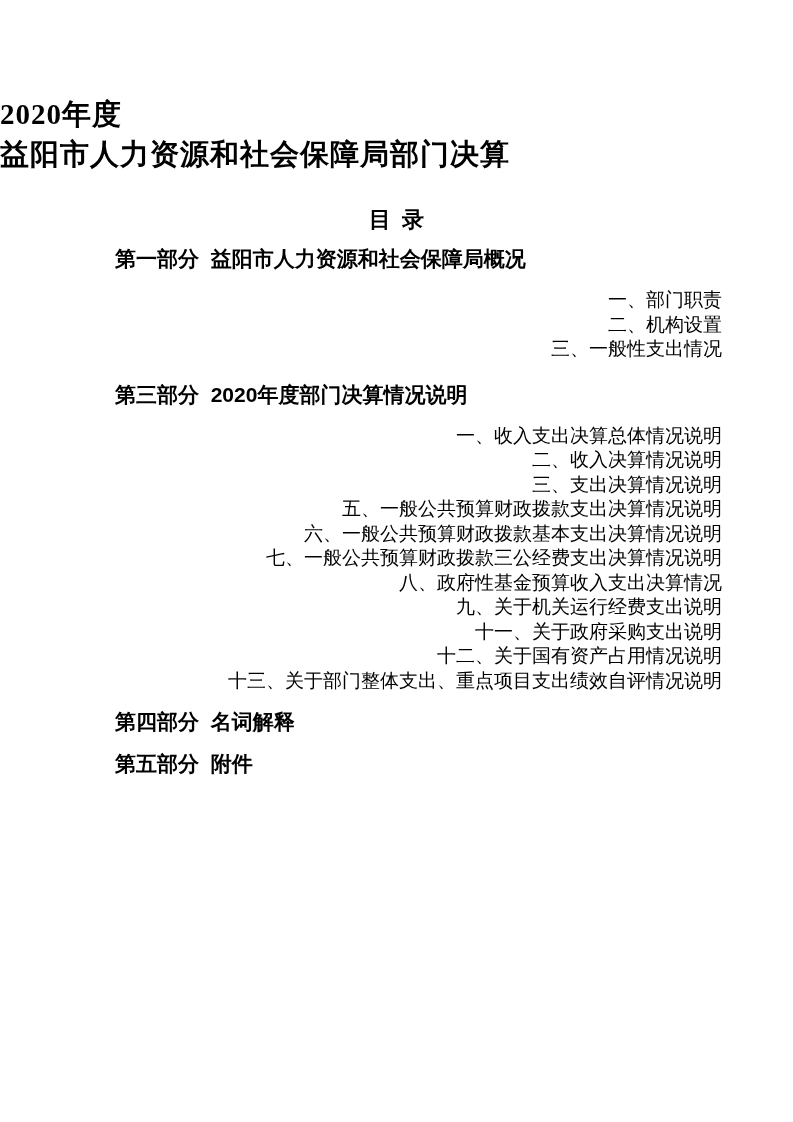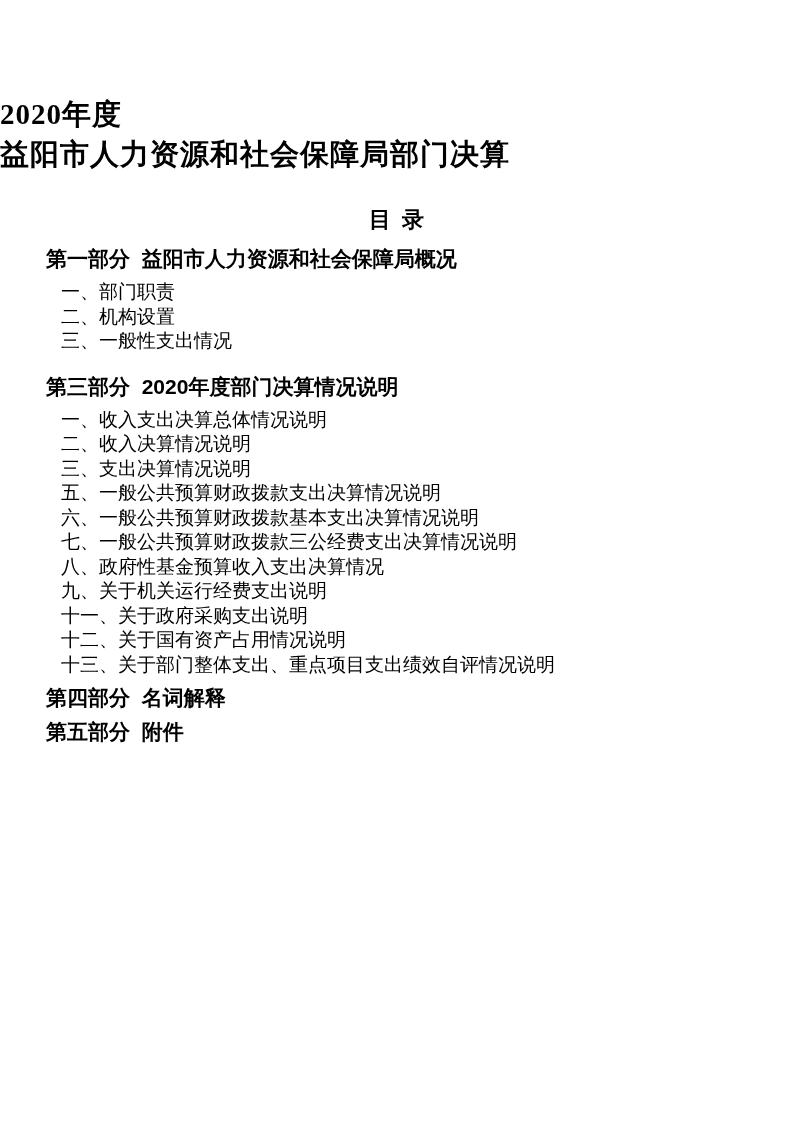--- a/index.html
+++ b/index.html
@@ -29,33 +29,33 @@
     margin-top: 32px;
     text-align: center;
     font-size: 22px;
     font-weight: bold;
     line-height: 27px;
     white-space: pre;
     font-family: "Liberation Serif", "DejaVu Serif", serif;
   }
   .sections {
     margin-top: 13px;
-    padding-left: 46px;
+    padding-left: 115px;
     padding-right: 55px;
   }
   .section { margin: 0; }
   .section.spaced { margin-top: 20px; }
   .section-heading {
     font-family: "Liberation Sans", "DejaVu Sans", sans-serif;
     font-weight: bold;
     font-size: 21px;
     line-height: 26px;
     white-space: pre;
   }
-  .item-list { margin: 8px; }
+  .item-list { margin: 16px; text-align: right; }
   .toc-item {
     margin-left: 7px;
     font-size: 19px;
     line-height: 24.5px;
     font-family: "Liberation Serif", "DejaVu Serif", serif;
     white-space: pre;
   }
 </style>
 </head>
 <body>

